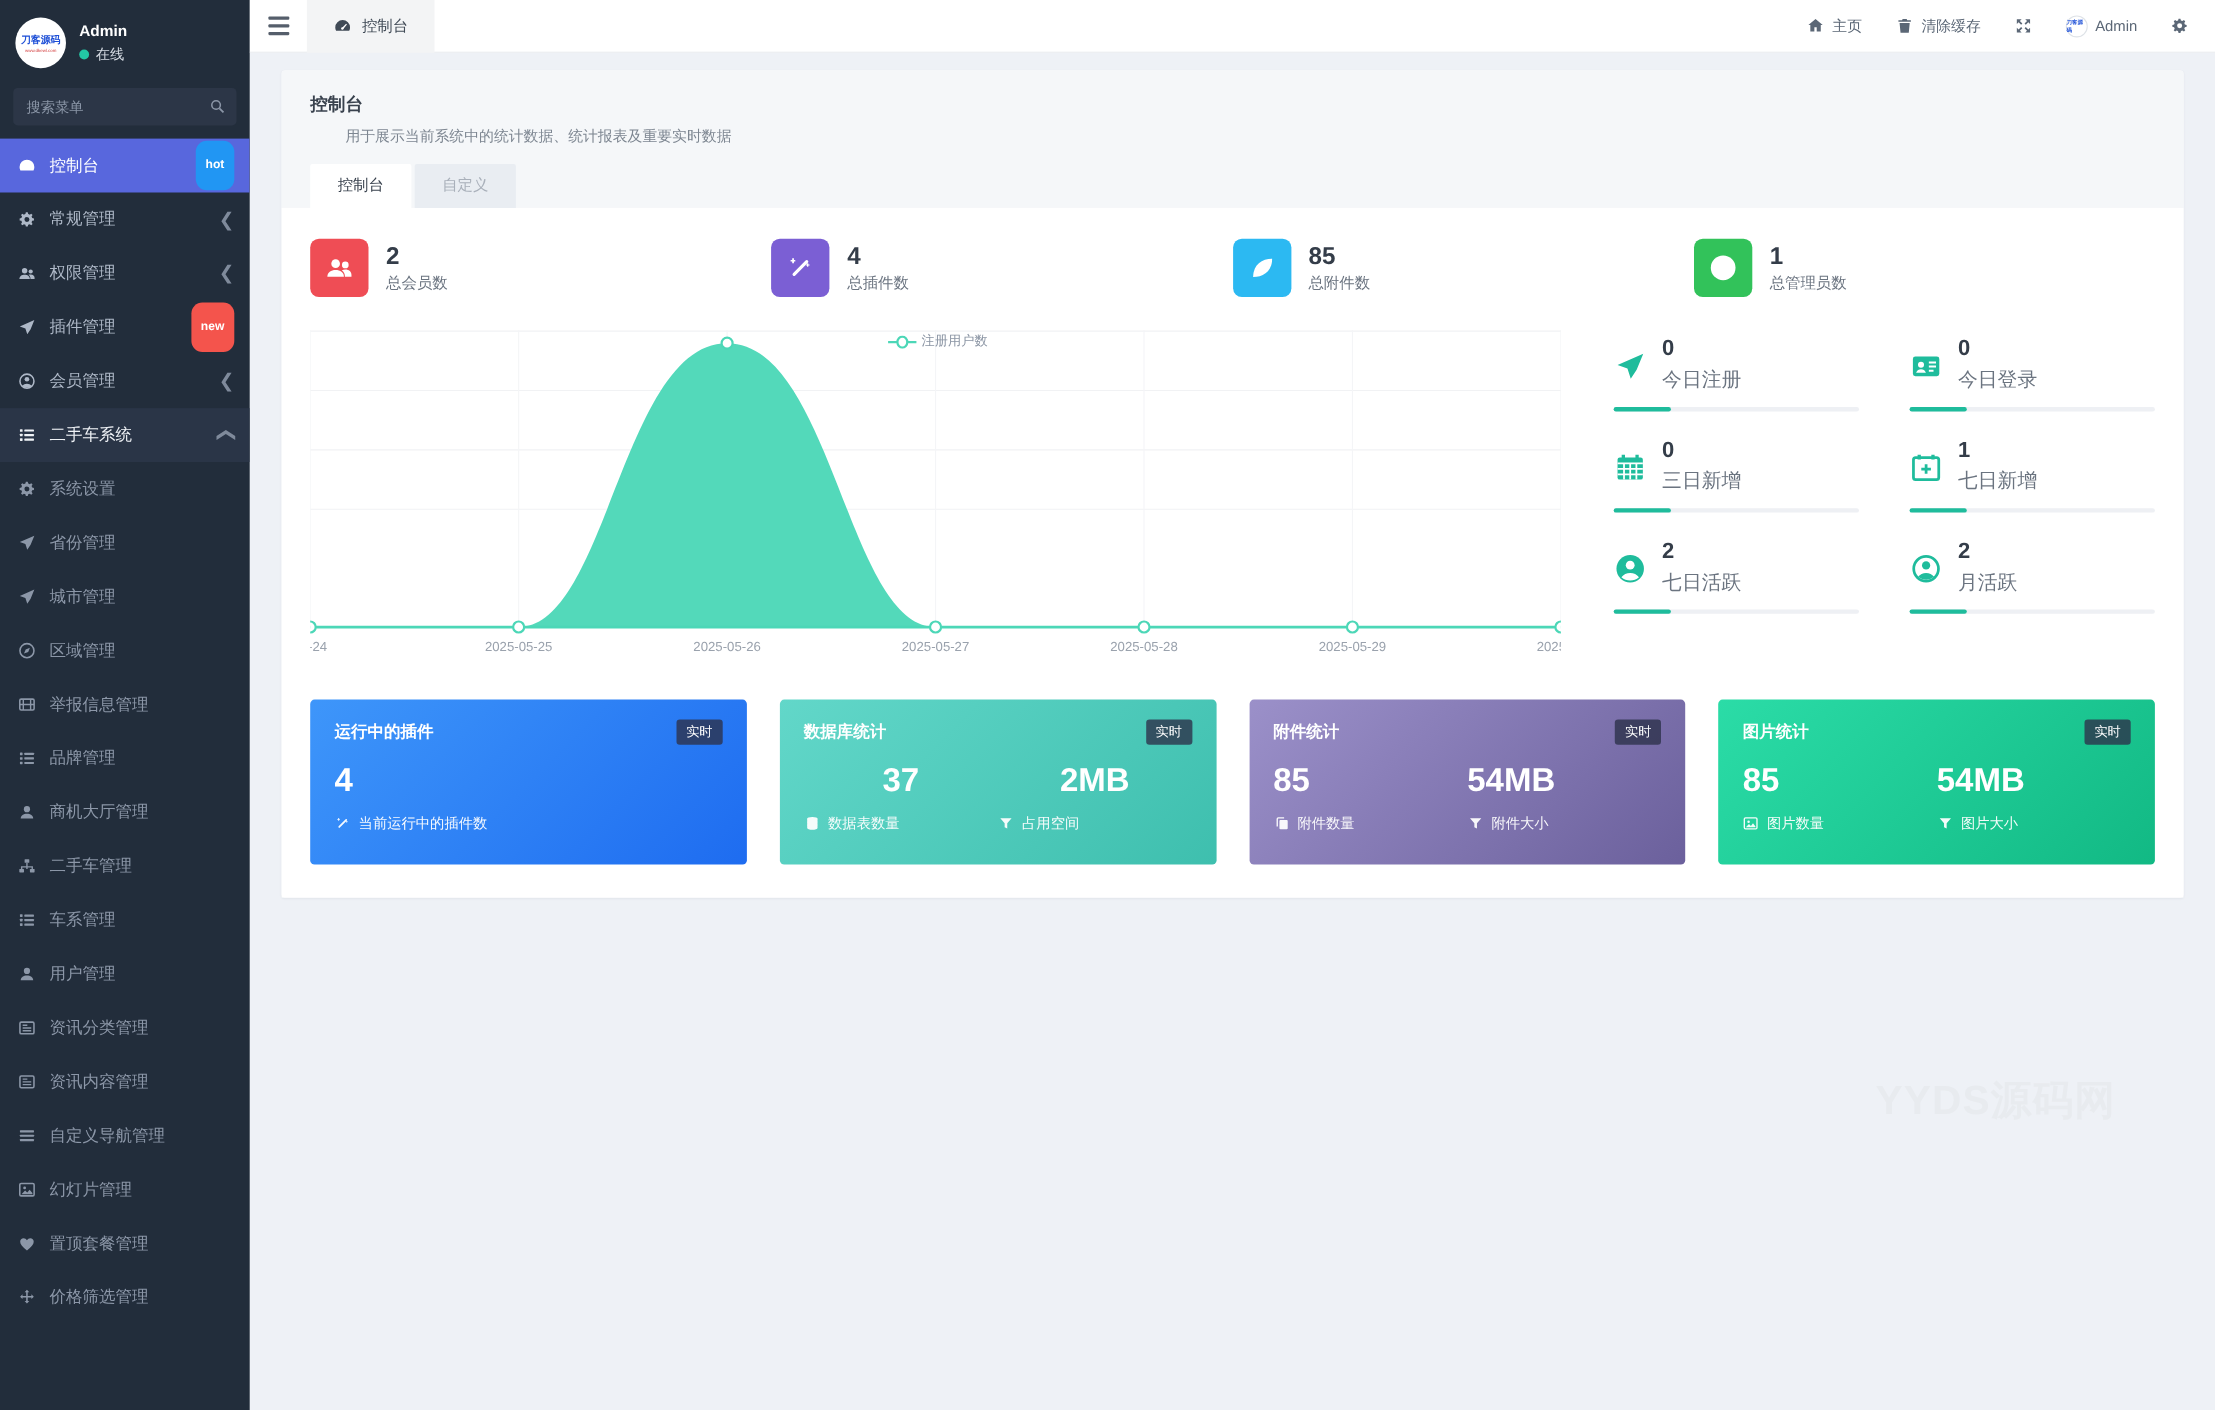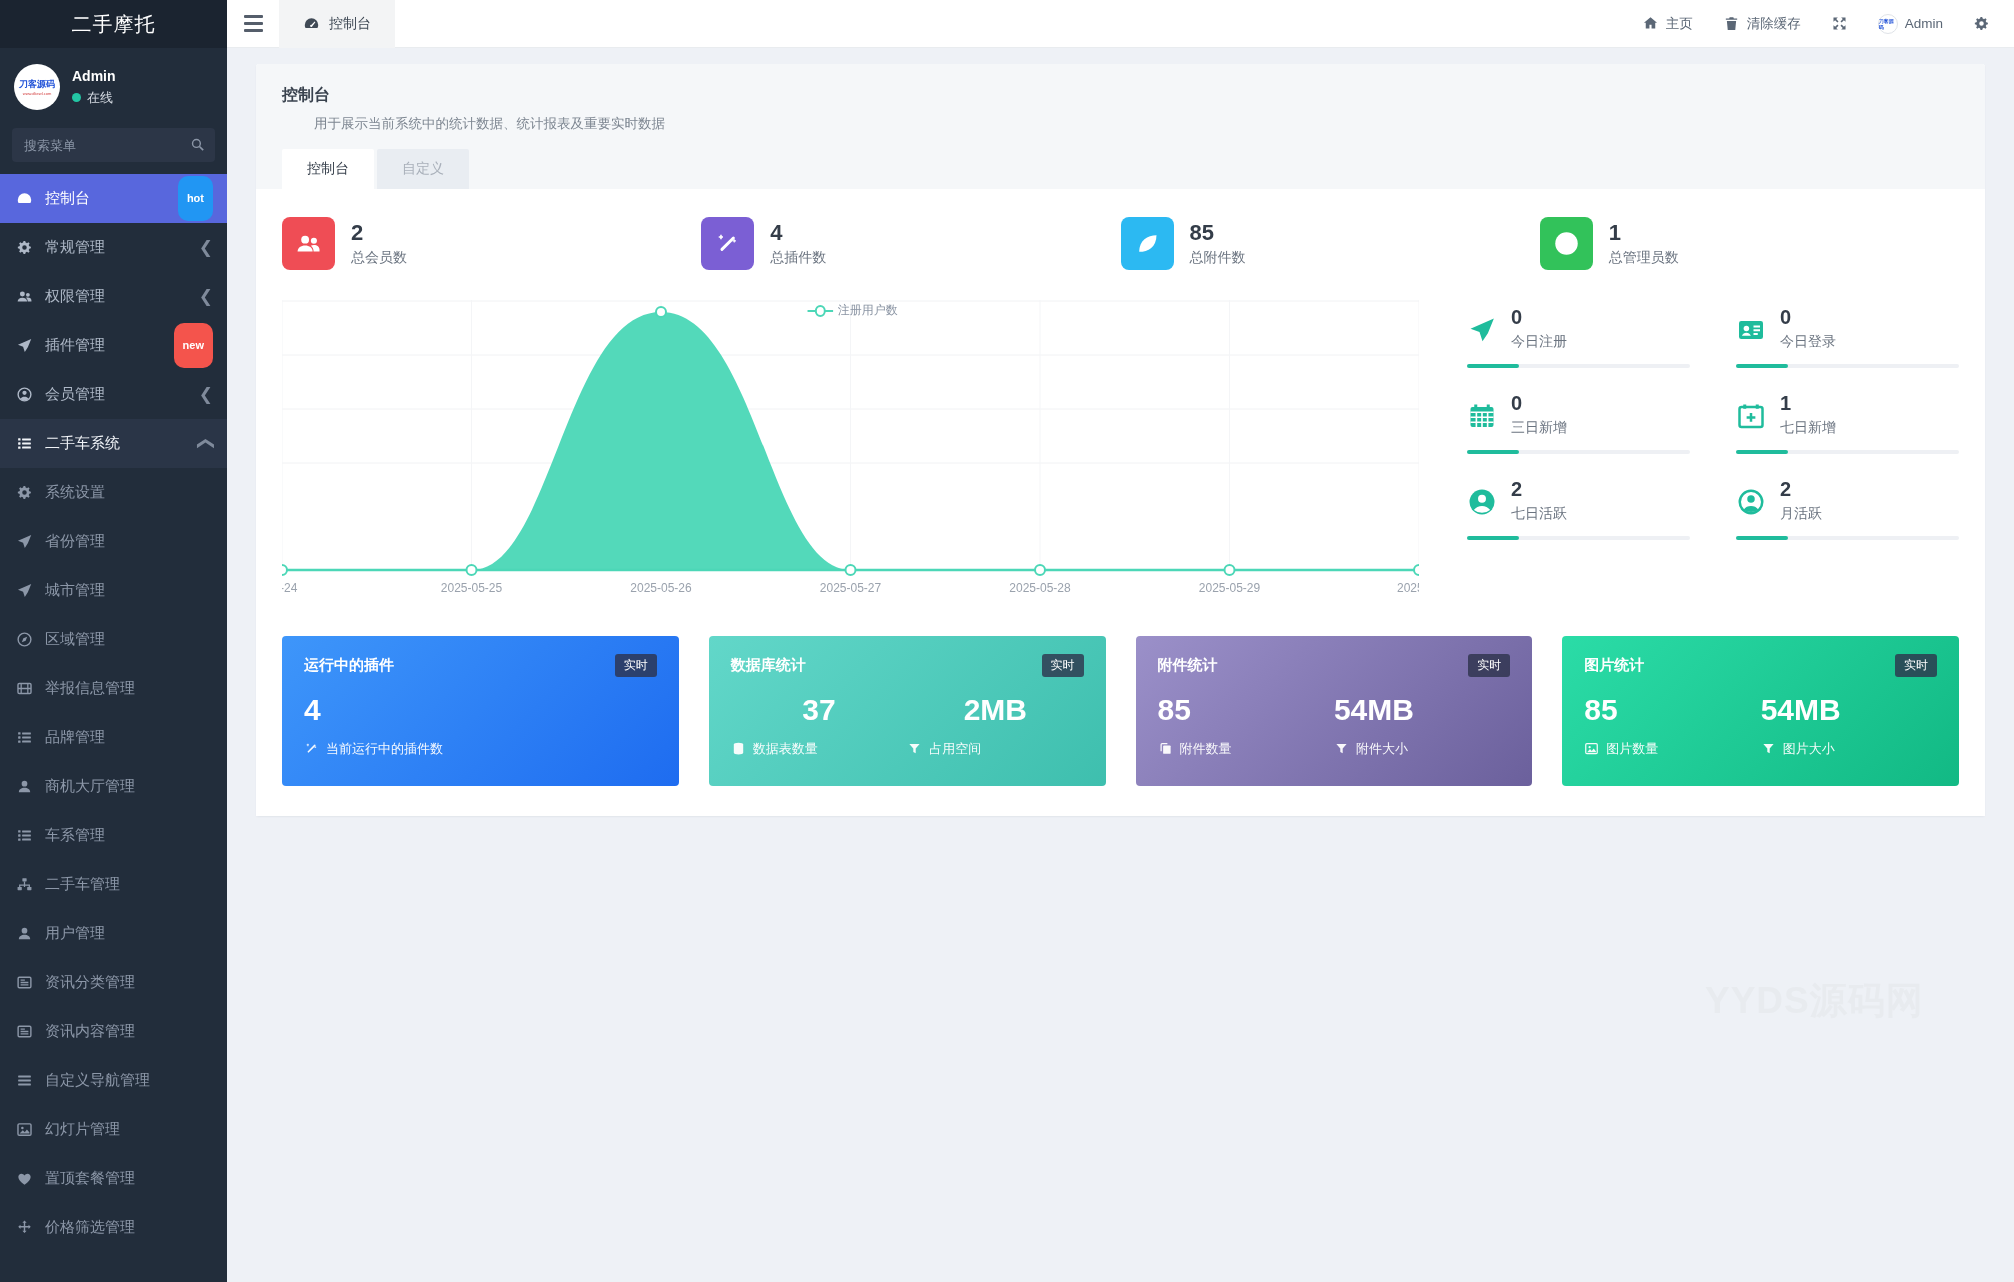--- a/index.html
+++ b/index.html
@@ -79,21 +79,21 @@
   .chartbox svg.plot { display:block; }
   .legend { position:absolute; top:2px; left:50%; transform:translateX(-48%); display:flex; align-items:center;
             gap:5px; font-size:12px; color:#8a94a3; }
   .minigrid { flex:1; display:grid; grid-template-columns:1fr 1fr; column-gap:46px; row-gap:24px;
               align-content:start; padding-top:6px; }
   .mini { }
   .mini-top { display:flex; gap:14px; }
   .mini-top .ico { color:#1fbc9c; margin-top:3px; }
   .mini-top .ico svg { width:30px; height:30px; }
   .mini .num { font-size:20px; font-weight:bold; color:#343d49; }
-  .mini .lb { font-size:14px; color:#6b7480; margin-top:4px; }
+  .mini .lb { font-size:18px; color:#6b7480; margin-top:4px; }
   .mini-bar { margin-top:13px; height:4px; background:#eef0f4; border-radius:2px; position:relative; }
   .mini-bar i { position:absolute; left:0; top:0; height:4px; width:52px; background:#1fbc9c; border-radius:2px; }
 
   
   .cardsrow { display:grid; grid-template-columns:repeat(4,1fr); gap:30px; }
   .gcard { height:150px; border-radius:4px; color:#fff; padding:18px 22px; position:relative; }
   .gcard .gc-head { display:flex; align-items:center; justify-content:space-between; }
   .gc-title { font-size:15px; font-weight:bold; }
   .gc-badge { background:rgba(45,50,75,.8); font-size:12px; padding:3px 9px; border-radius:3px;margin-left:36px; }
   .gc-metrics { display:grid; grid-template-columns:1fr 1fr; margin-top:16px; }
@@ -107,21 +107,20 @@
 
   .ico { display:inline-flex; align-items:center; justify-content:center; }
   .ico svg { width:17px; height:17px; display:block; }
 </style>
 </head>
 <body>
 
 <div class="app">
 
   <aside class="sidebar">
-    <div class="logo">二手摩托</div>
     <div class="userpanel">
       <div class="avatar">
         <span class="t1">刀客源码</span>
         <span class="t2">www.dkewl.com</span>
       </div>
       <div class="uinfo">
         <div class="uname">Admin</div>
         <div class="ustatus">
           <span class="dot"></span>
           <span>在线</span>
@@ -264,40 +263,40 @@
             <svg viewBox="0 0 24 24" fill="currentColor">
               <circle cx="12" cy="8" r="4"></circle>
               <path d="M4 20c0-4 3.6-6.2 8-6.2s8 2.2 8 6.2z"></path>
             </svg>
           </span>
           <span class="lbl">商机大厅管理</span>
         </div>
         <div class="menu-item sub">
           <span class="ico">
             <svg viewBox="0 0 24 24" fill="currentColor">
+              <rect x="9" y="3" width="6" height="4.6" rx=".8"></rect>
+              <rect x="2.2" y="15.4" width="6" height="4.6" rx=".8"></rect>
+              <rect x="15.8" y="15.4" width="6" height="4.6" rx=".8"></rect>
+              <path d="M12 7.6v3.6M5.2 15.4v-2.6h13.6v2.6M12 11.2v4.2" stroke="currentColor" stroke-width="1.8" fill="none"></path>
+            </svg>
+          </span>
+          <span class="lbl">二手车管理</span>
+        </div>
+        <div class="menu-item sub">
+          <span class="ico">
+            <svg viewBox="0 0 24 24" fill="currentColor">
               <rect x="3" y="4.5" width="3.4" height="3.4" rx=".6"></rect>
               <rect x="8.6" y="4.8" width="12.4" height="2.8" rx=".6"></rect>
               <rect x="3" y="10.3" width="3.4" height="3.4" rx=".6"></rect>
               <rect x="8.6" y="10.6" width="12.4" height="2.8" rx=".6"></rect>
               <rect x="3" y="16.1" width="3.4" height="3.4" rx=".6"></rect>
               <rect x="8.6" y="16.4" width="12.4" height="2.8" rx=".6"></rect>
             </svg>
           </span>
           <span class="lbl">车系管理</span>
-        </div>
-        <div class="menu-item sub">
-          <span class="ico">
-            <svg viewBox="0 0 24 24" fill="currentColor">
-              <rect x="9" y="3" width="6" height="4.6" rx=".8"></rect>
-              <rect x="2.2" y="15.4" width="6" height="4.6" rx=".8"></rect>
-              <rect x="15.8" y="15.4" width="6" height="4.6" rx=".8"></rect>
-              <path d="M12 7.6v3.6M5.2 15.4v-2.6h13.6v2.6M12 11.2v4.2" stroke="currentColor" stroke-width="1.8" fill="none"></path>
-            </svg>
-          </span>
-          <span class="lbl">二手车管理</span>
         </div>
         <div class="menu-item sub">
           <span class="ico">
             <svg viewBox="0 0 24 24" fill="currentColor">
               <circle cx="12" cy="8" r="4"></circle>
               <path d="M4 20c0-4 3.6-6.2 8-6.2s8 2.2 8 6.2z"></path>
             </svg>
           </span>
           <span class="lbl">用户管理</span>
         </div>

